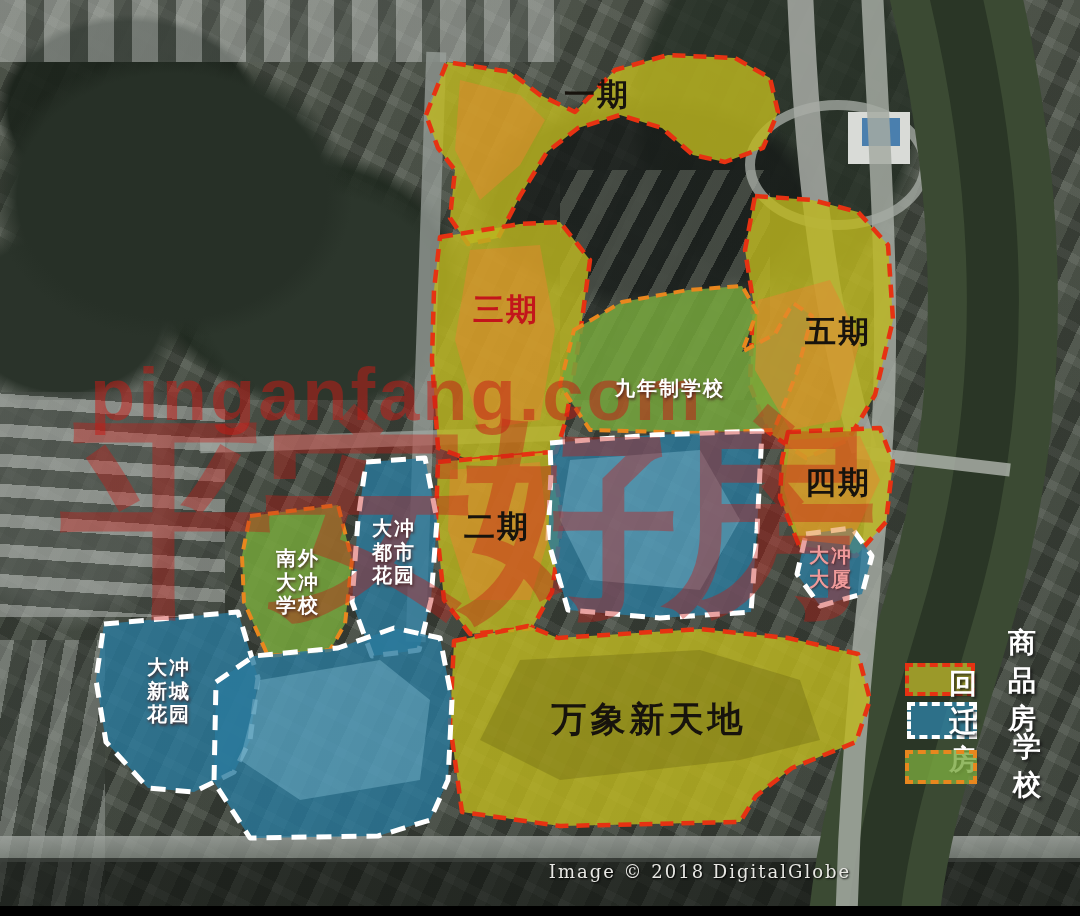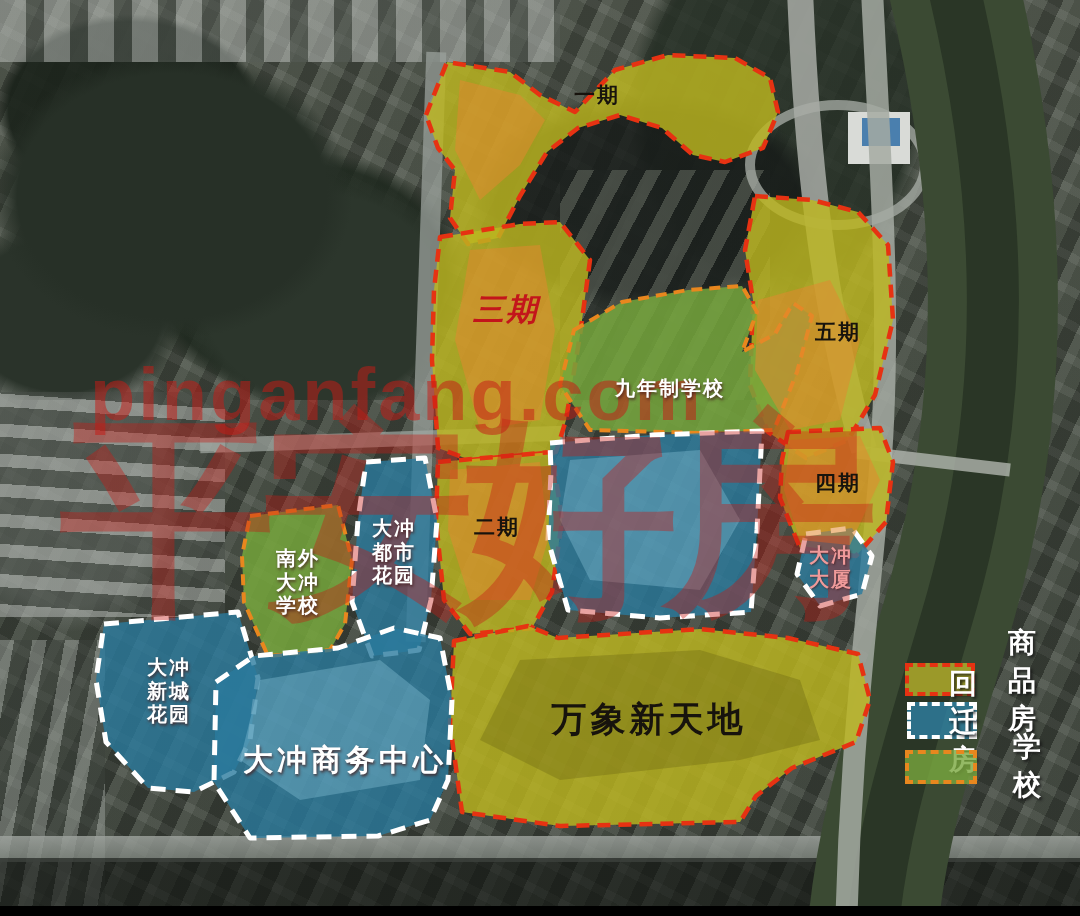--- a/index.html
+++ b/index.html
@@ -12,21 +12,21 @@
       radial-gradient(200px 260px at 6% 52%, rgba(120,126,120,.5) 0 50%, transparent 60%),
       radial-gradient(300px 180px at 60% 22%, rgba(22,26,24,.8) 0 50%, transparent 60%),
       radial-gradient(240px 300px at 72% 12%, rgba(36,46,36,.8) 0 55%, transparent 62%),
       repeating-linear-gradient(115deg, rgba(16,18,16,.28) 0 14px, rgba(150,155,148,.18) 14px 24px, rgba(90,96,88,.12) 24px 38px),
       repeating-linear-gradient(28deg, rgba(210,214,208,.10) 0 9px, transparent 9px 30px),
       linear-gradient(180deg,#4a5046 0%,#434a40 45%,#3c423a 100%);
   }
   .patch{position:absolute;}
   .lbl{position:absolute;transform:translate(-50%,-50%);font-weight:bold;text-align:center;
        line-height:1.18;white-space:pre-line;z-index:3;letter-spacing:2px;}
-  .lbl-black{color:#17130d;font-size:21px;}
+  .lbl-black{color:#17130d;font-size:31px;}
   .lbl-red{color:#c3151b;font-size:31px;}
   .lbl-white{color:#ffffff;font-size:25px;text-shadow:1px 2px 3px rgba(70,30,30,.85);}
   .lbl-white-sm{color:#ffffff;font-size:20px;text-shadow:1px 2px 3px rgba(70,30,30,.85);}
   .lbl-pink{color:#ef9a9a;font-size:20px;text-shadow:1px 1px 2px rgba(60,20,20,.6);}
   .lbl-big{font-size:35px;letter-spacing:4px;}
   .wm{position:absolute;z-index:2;color:#c61c16;font-weight:bold;pointer-events:none;}
   .wm-url{left:90px;top:352px;font-size:74px;letter-spacing:3px;opacity:.52;}
   .wm-brand{left:60px;top:404px;font-size:215px;letter-spacing:-14px;opacity:.40;line-height:1.05;}
   .legend{position:absolute;z-index:4;}
   .swatch{position:absolute;box-sizing:border-box;}
@@ -103,43 +103,43 @@
     <polygon class="mottle-o" points="460,80 520,95 545,120 520,165 480,200 455,150"></polygon>
     <polygon class="mottle-d" points="520,660 700,650 800,680 820,740 740,760 560,780 480,740"></polygon>
     <polygon class="mottle-b" points="260,680 380,660 430,700 420,780 300,800 240,760"></polygon>
     <polygon class="mottle-b" points="570,460 700,450 740,520 700,590 590,580 560,520"></polygon>
   </svg>
 
   <div class="wm wm-url">pinganfang.com</div>
   <div class="wm wm-brand">平安好房</div>
 
   <div class="lbl lbl-black" style="left:597px;top:95px;">一期</div>
-  <div class="lbl lbl-red" style="left:506px;top:310px;font-style:italic;">三期</div>
+  <div class="lbl lbl-red" style="left:506px;top:310px;">三期</div>
   <div class="lbl lbl-black" style="left:838px;top:332px;">五期</div>
   <div class="lbl lbl-white-sm" style="left:670px;top:389px;">九年制学校</div>
   <div class="lbl lbl-black" style="left:497px;top:527px;text-align:center;">二期</div>
   <div class="lbl lbl-black" style="left:838px;top:483px;">四期</div>
   <div class="lbl lbl-white-sm" style="left:394px;top:552px;">大冲
 都市
 花园</div>
   <div class="lbl lbl-white-sm" style="left:298px;top:582px;">南外
 大冲
 学校</div>
   <div class="lbl lbl-pink" style="left:831px;top:568px;">大冲
 大厦</div>
   <div class="lbl lbl-white-sm" style="left:169px;top:691px;">大冲
 新城
 花园</div>
-  <div class="lbl lbl-white lbl-big" style="left:345px;top:760px;font-size:30px;">大冲商务中心</div>
   <div class="lbl lbl-black lbl-big" style="left:649px;top:719px;text-align:right;">万象新天地</div>
 
   <div class="legend">
     <div class="swatch sw-com" style="left:905px;top:663px;width:70px;height:33px;"></div>
     <div class="legend-lbl" style="left:1023px;top:681px;font-family:Liberation Serif, serif;">商品房</div>
     <div class="swatch sw-rel" style="left:907px;top:702px;width:70px;height:37px;"></div>
     <div class="legend-lbl" style="left:964px;top:722px;">回迁房</div>
     <div class="swatch sw-sch" style="left:905px;top:750px;width:72px;height:34px;"></div>
     <div class="legend-lbl" style="left:1028px;top:766px;">学校</div>
   </div>
 
+  <div class="credit">Image © 2018 DigitalGlobe</div>
 
   <div class="bar-bottom"></div>
 </div>
 
 </body></html>

